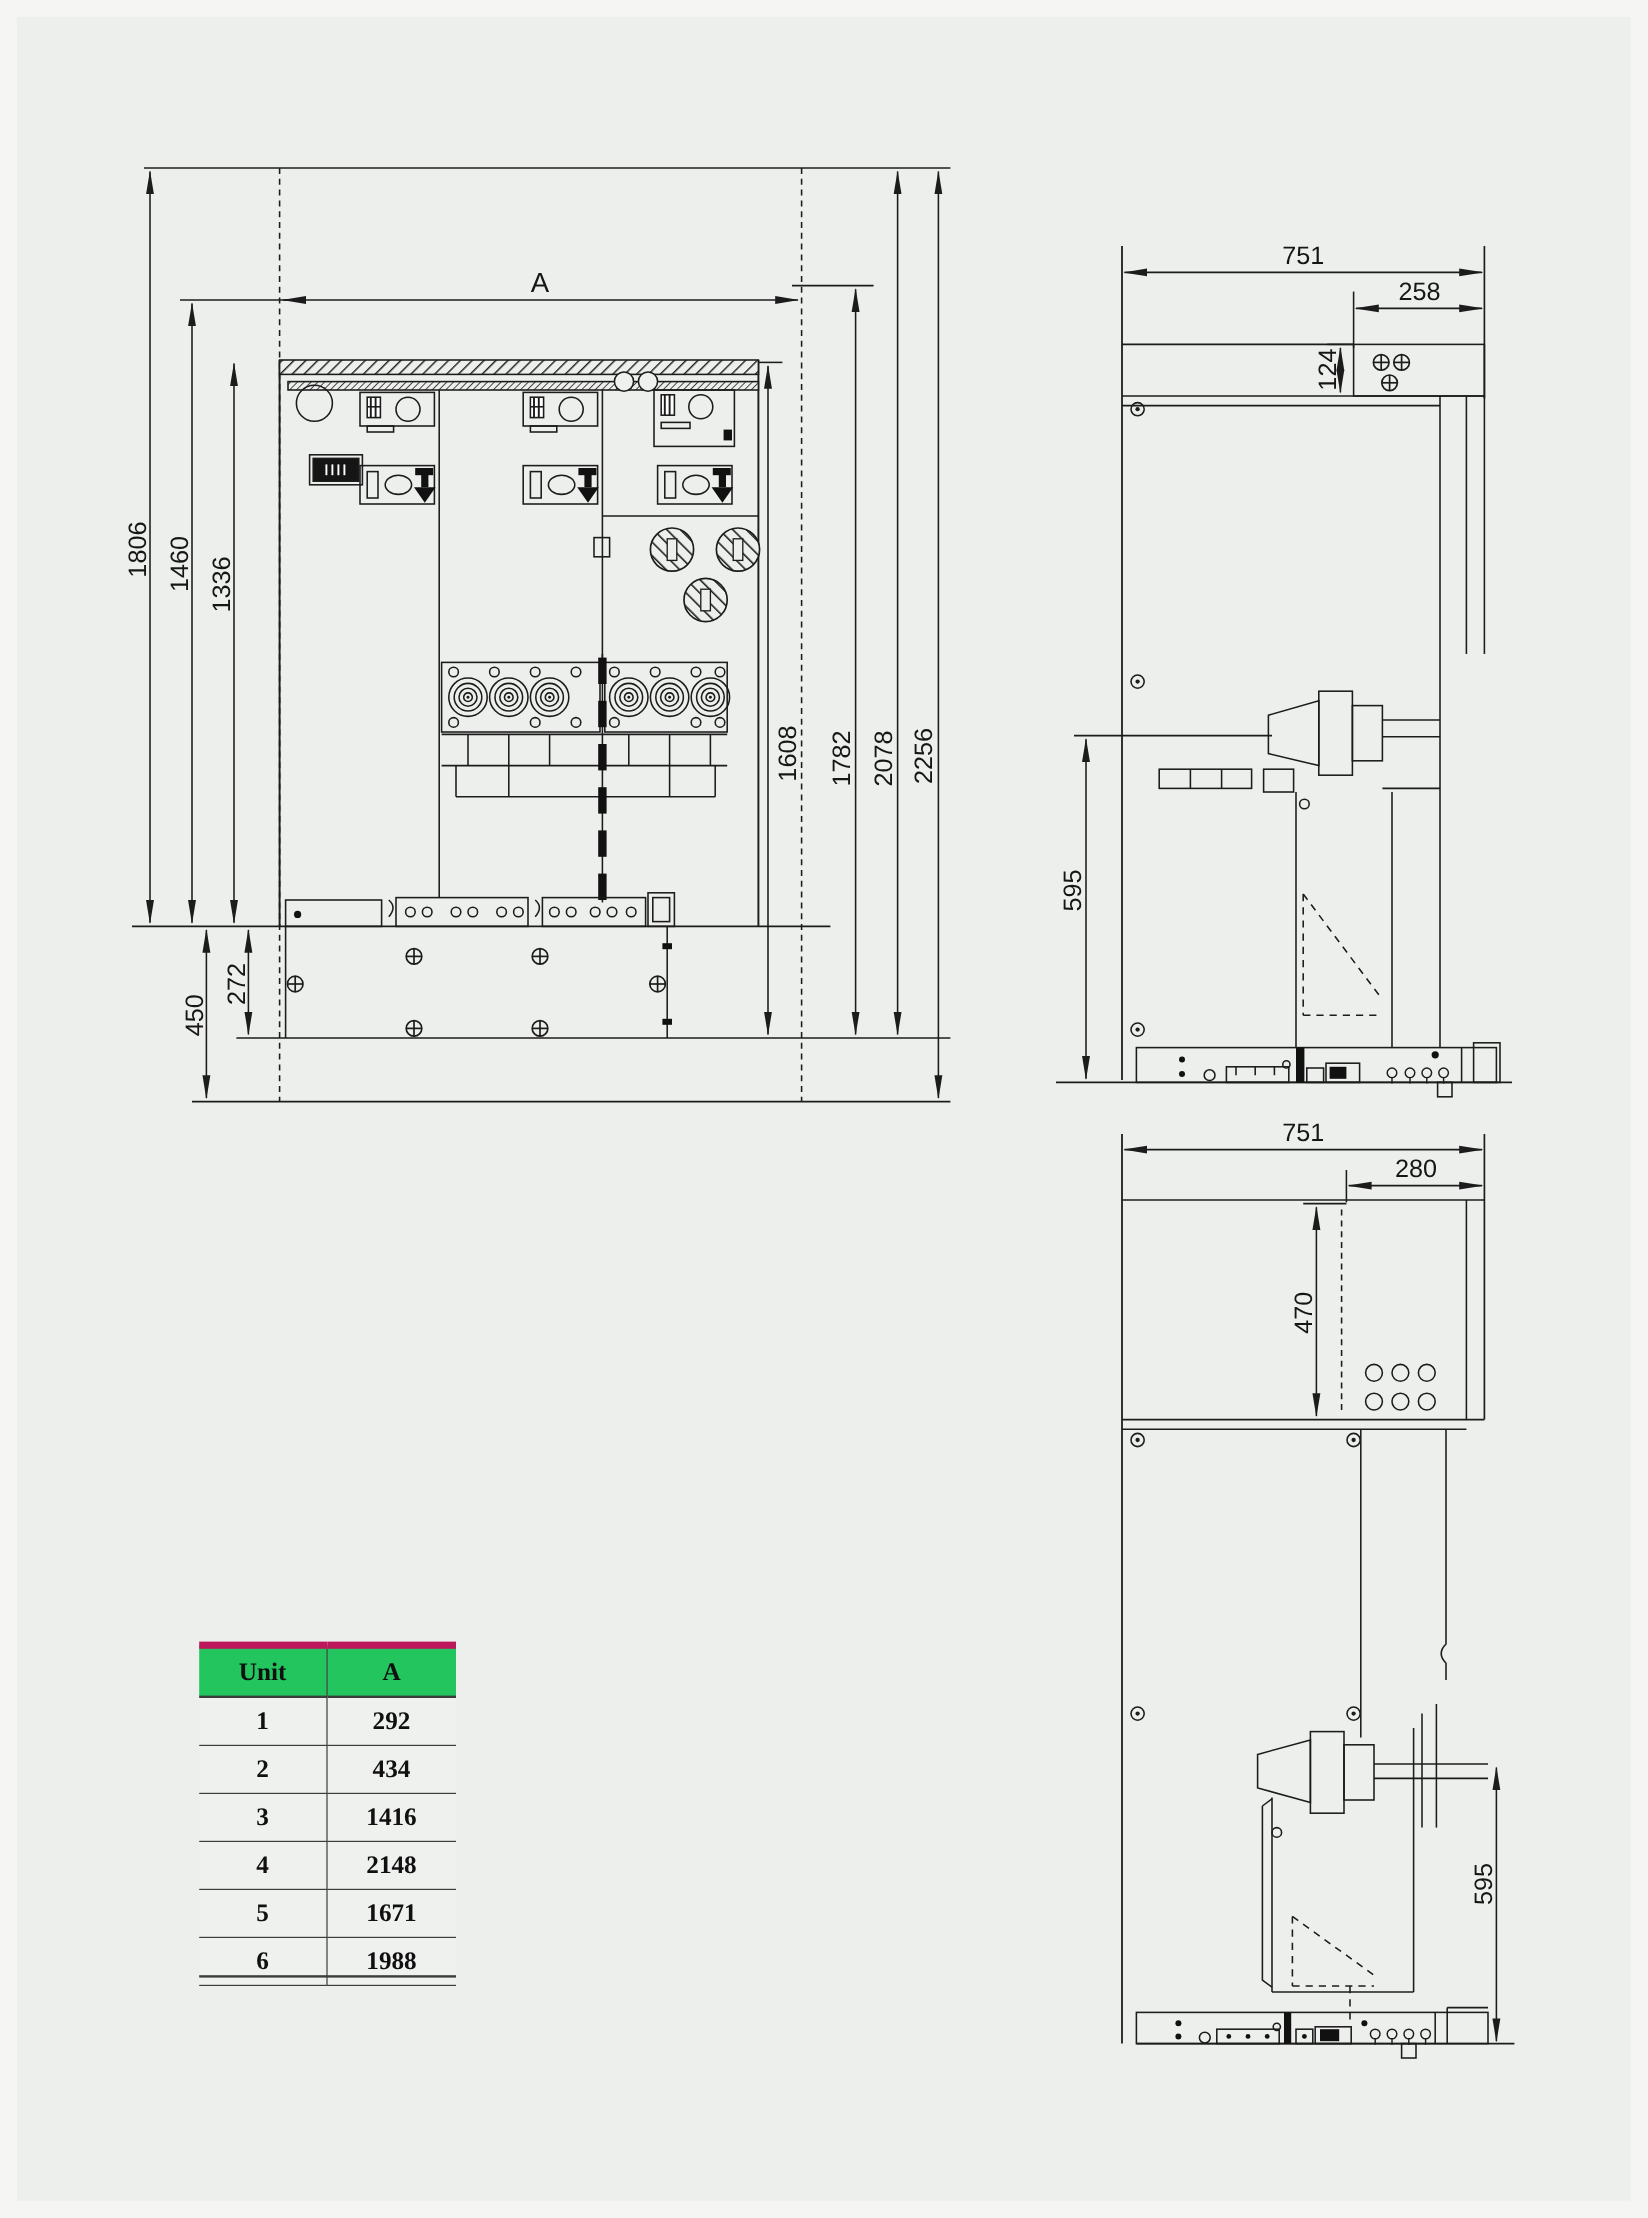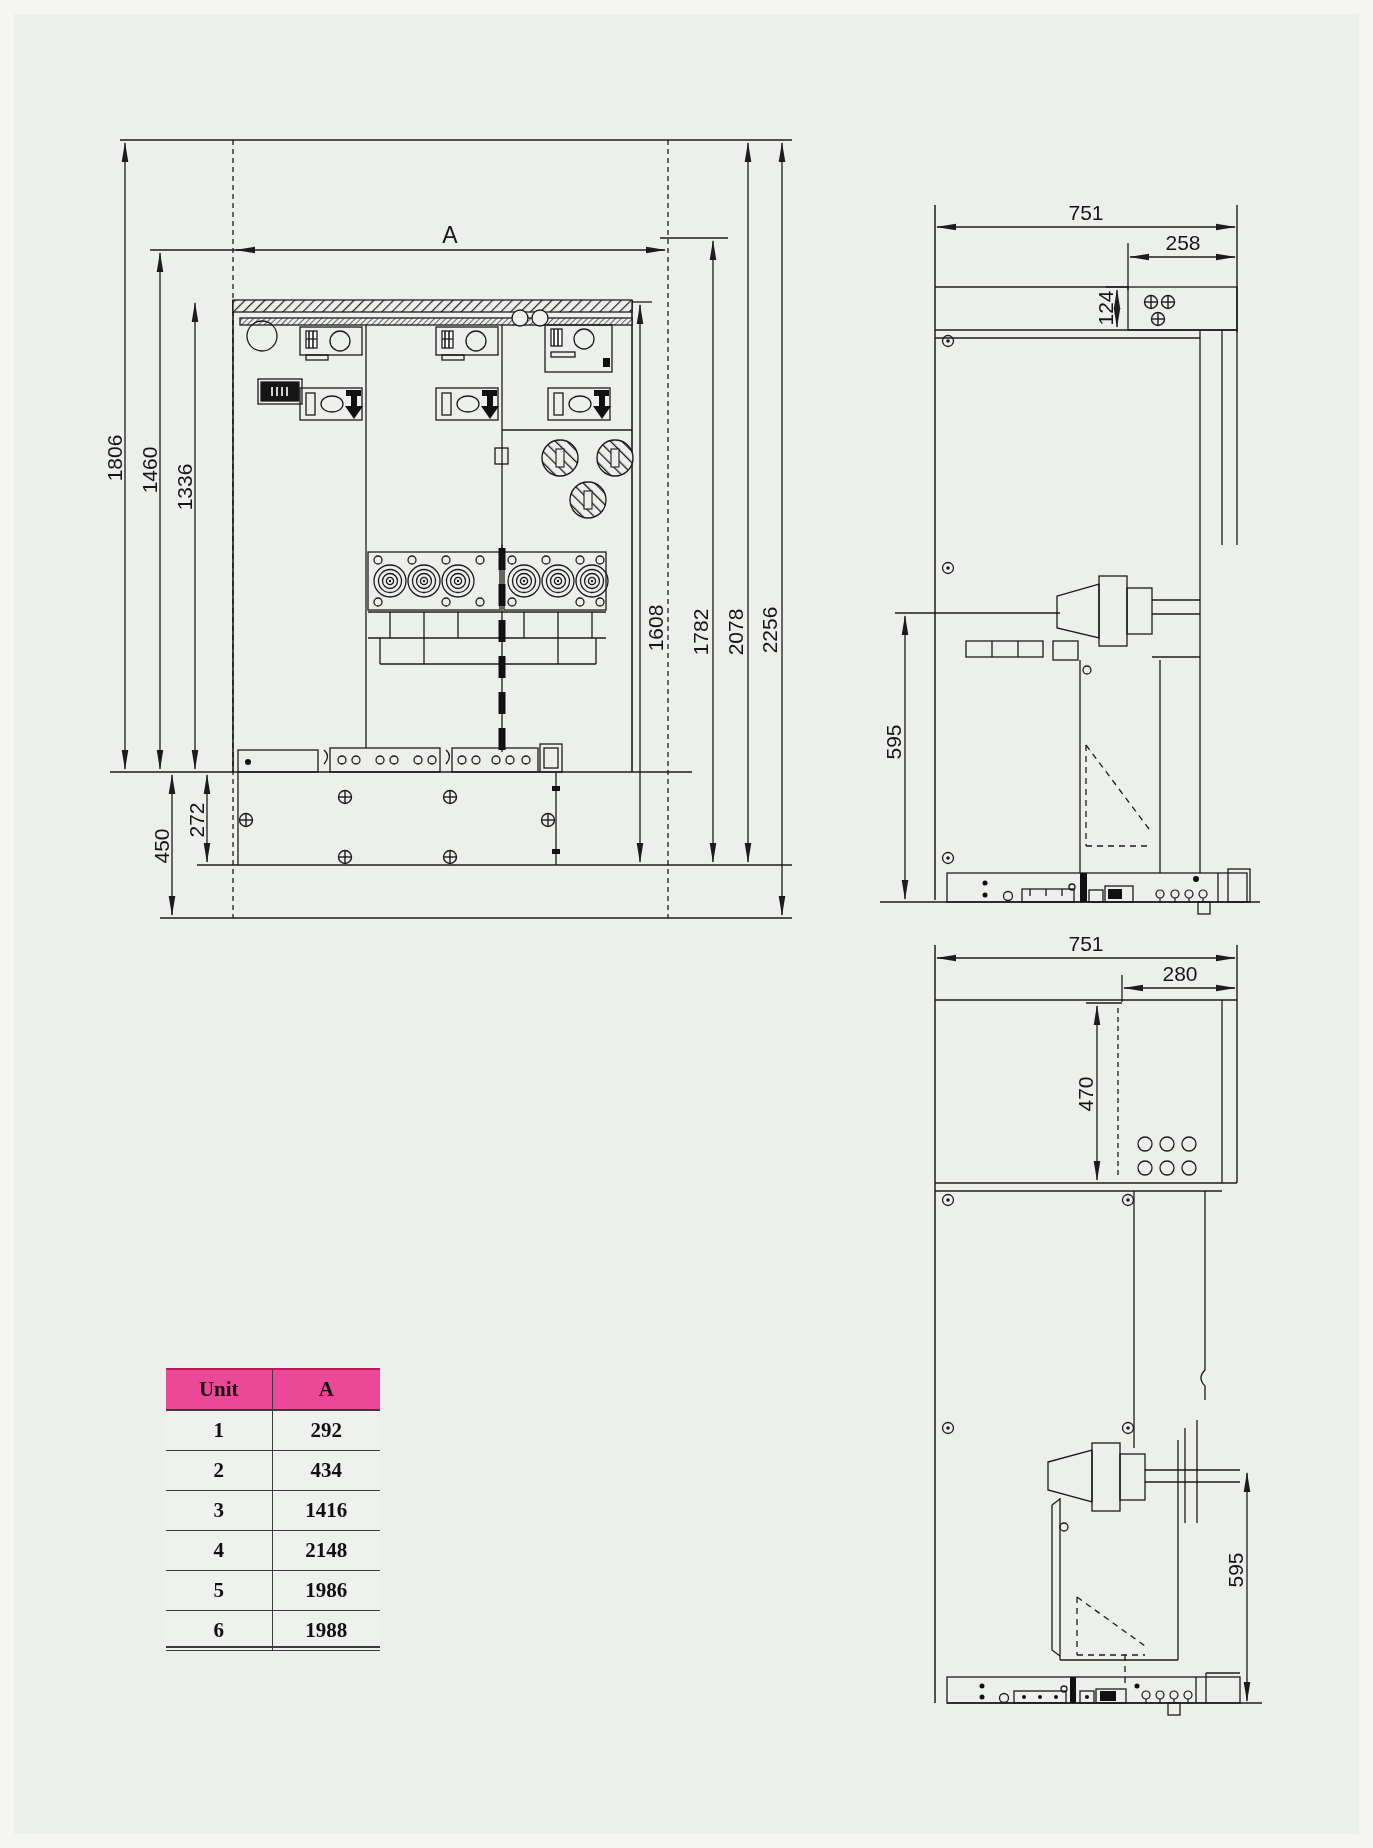--- a/index.html
+++ b/index.html
@@ -4,21 +4,21 @@
 <style>
   html,body{margin:0;padding:0;background:#f5f6f4;font-family:"Liberation Sans",sans-serif;}
   .page{position:relative;width:1373px;height:1848px;background:#f5f6f4;overflow:hidden;}
   .sheet{position:absolute;left:14px;top:14px;width:1345px;height:1820px;background:#edefec;}
   svg.drawing{position:absolute;left:0;top:0;}
   .dim{font-family:"Liberation Sans","DejaVu Sans",sans-serif;font-size:21px;fill:#161616;stroke:none;}
   .dimA{font-size:23px;}
   .unit-table{position:absolute;left:166px;top:1368px;border-collapse:collapse;
     font-family:"Liberation Serif","DejaVu Serif",serif;font-weight:700;font-size:21px;
     color:#101010;text-align:center;}
-  .unit-table th{background:#ec4899;border-top:2px solid #be185d;border-bottom:2px solid #3c3c3c;
+  .unit-table th{background:#22c55e;border-top:6px solid #be185d;border-bottom:2px solid #3c3c3c;
     height:37px;font-weight:700;margin-top:48px;}
   .unit-table td{border-bottom:1.6px solid #3c3c3c;height:37px;background:#eff1ee;}
   .unit-table th:first-child,.unit-table td:first-child{border-right:1.8px solid #3c3c3c;}
   .c1{width:106px}.c2{width:108px}
   .table-underline{position:absolute;left:166px;top:1646px;width:214px;height:2px;background:#3c3c3c;}
 </style>
 </head>
 <body>
 
 <div class="page">
@@ -484,21 +484,21 @@
       <tr>
         <td>3</td>
         <td>1416</td>
       </tr>
       <tr>
         <td>4</td>
         <td>2148</td>
       </tr>
       <tr>
         <td>5</td>
-        <td>1986</td>
+        <td>1671</td>
       </tr>
       <tr>
         <td>6</td>
         <td>1988</td>
       </tr>
     </tbody>
   </table>
   <div class="table-underline"></div>
 </div>
 

